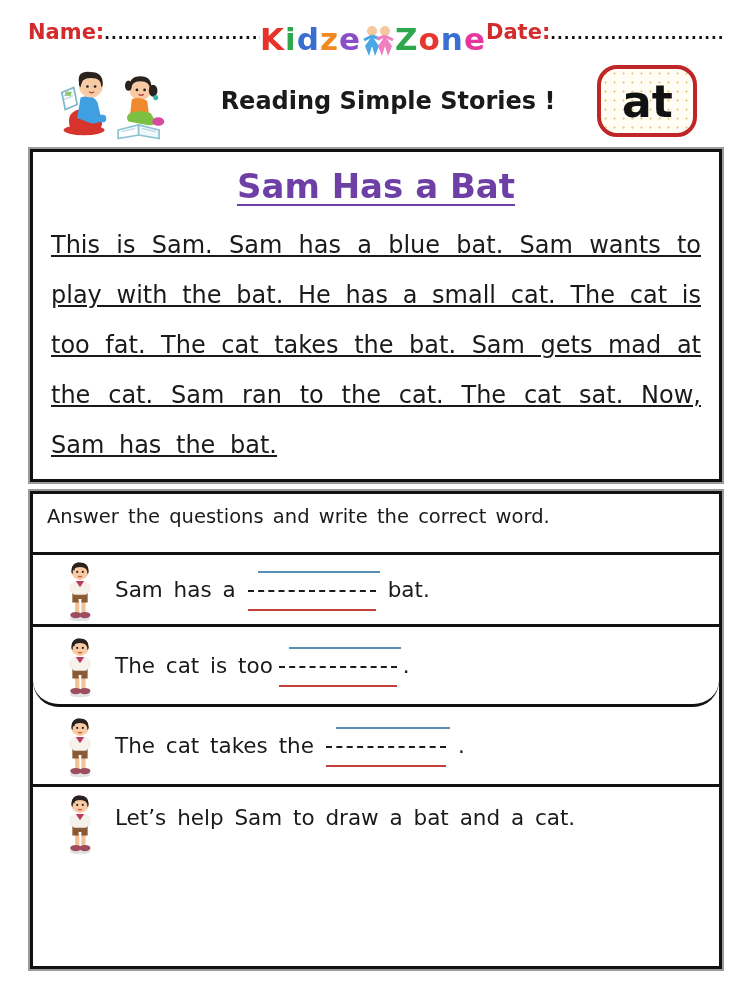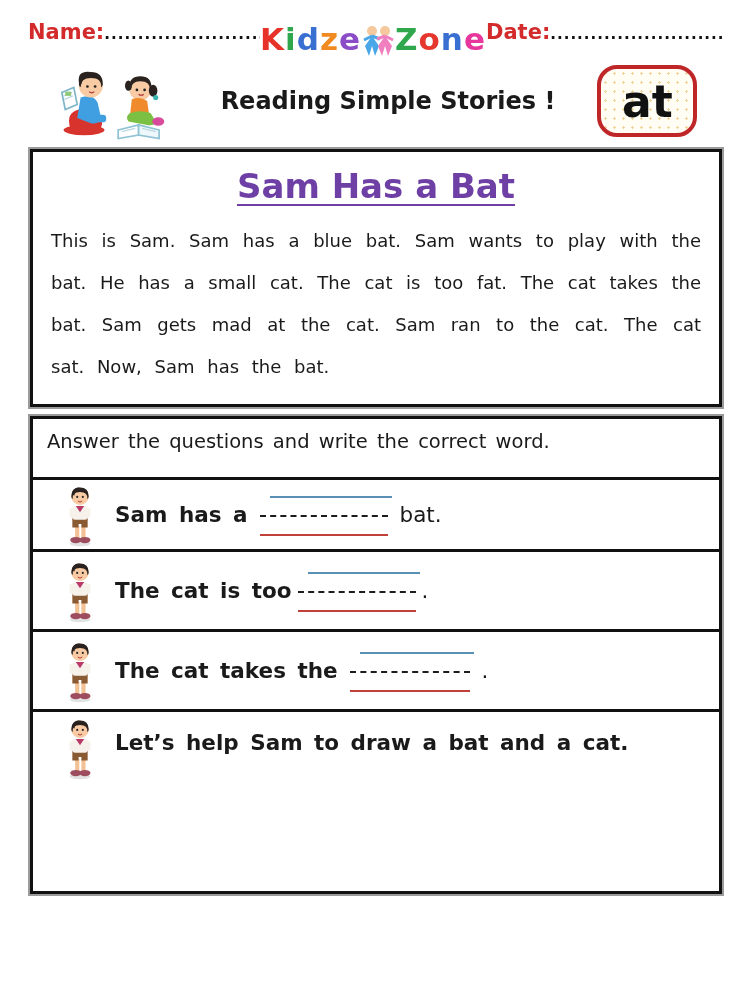--- a/index.html
+++ b/index.html
@@ -86,38 +86,39 @@
 
   
   .frame {
     margin: 0 30px;
     border: 3px solid #111;
     box-shadow: 0 0 0 2px #9b9b9b;
     background: #fff;
   }
 
   
-  .story-box { margin-top: 5px; height: 258px; overflow: hidden; }
+  .story-box { margin-top: 5px; height: 333px; overflow: hidden; }
   .story-title {
     text-align: center;
     margin-top: 14px;
     font-size: 34px;
     font-weight: bold;
     color: #6e3fa4;
     text-decoration: underline;
     text-underline-offset: 6px;
     text-decoration-thickness: 2px;
   }
   .story-text {
     margin: 14px 18px 0 18px;
-    font-size: 18px;
-    line-height: 42px;
+    font-size: 24px;
+    line-height: 50px;
     text-align: justify;
     text-align-last: left;
     word-spacing: 7px;
+    text-decoration: underline;
   }
 
   
   .questions-box {
     margin-top: 9px;
     height: 478px;
     display: flex;
     flex-direction: column;
   }
   .instruction {
@@ -129,30 +130,30 @@
   .q-row {
     display: flex;
     align-items: center;
     border-bottom: 3px solid #111;
     padding: 4px 10px 4px 26px;
     font-size: 21.5px;
     word-spacing: 4px;
     white-space: nowrap;
   }
   .q-row.r1 { height: 72px; }
-  .q-row.r2 { height: 80px; }
+  .q-row.r2 { height: 80px; border-radius: 26px; }
   .q-row.r3 { height: 80px; }
   .q-row.last {
     border-bottom: none;
     flex: 1;
     align-items: flex-start;
     border-radius: 16px;
   }
   .boy-icon { width: 42px; height: 64px; flex: 0 0 auto; }
-  .q-text { margin-left: 14px; font-weight: bold; }
+  .q-text { margin-left: 14px; }
   .q-after { margin-left: 12px; }
 
   
   .blank {
     display: inline-block;
     position: relative;
     width: 128px;
     height: 48px;
     margin-left: 12px;
     vertical-align: middle;

